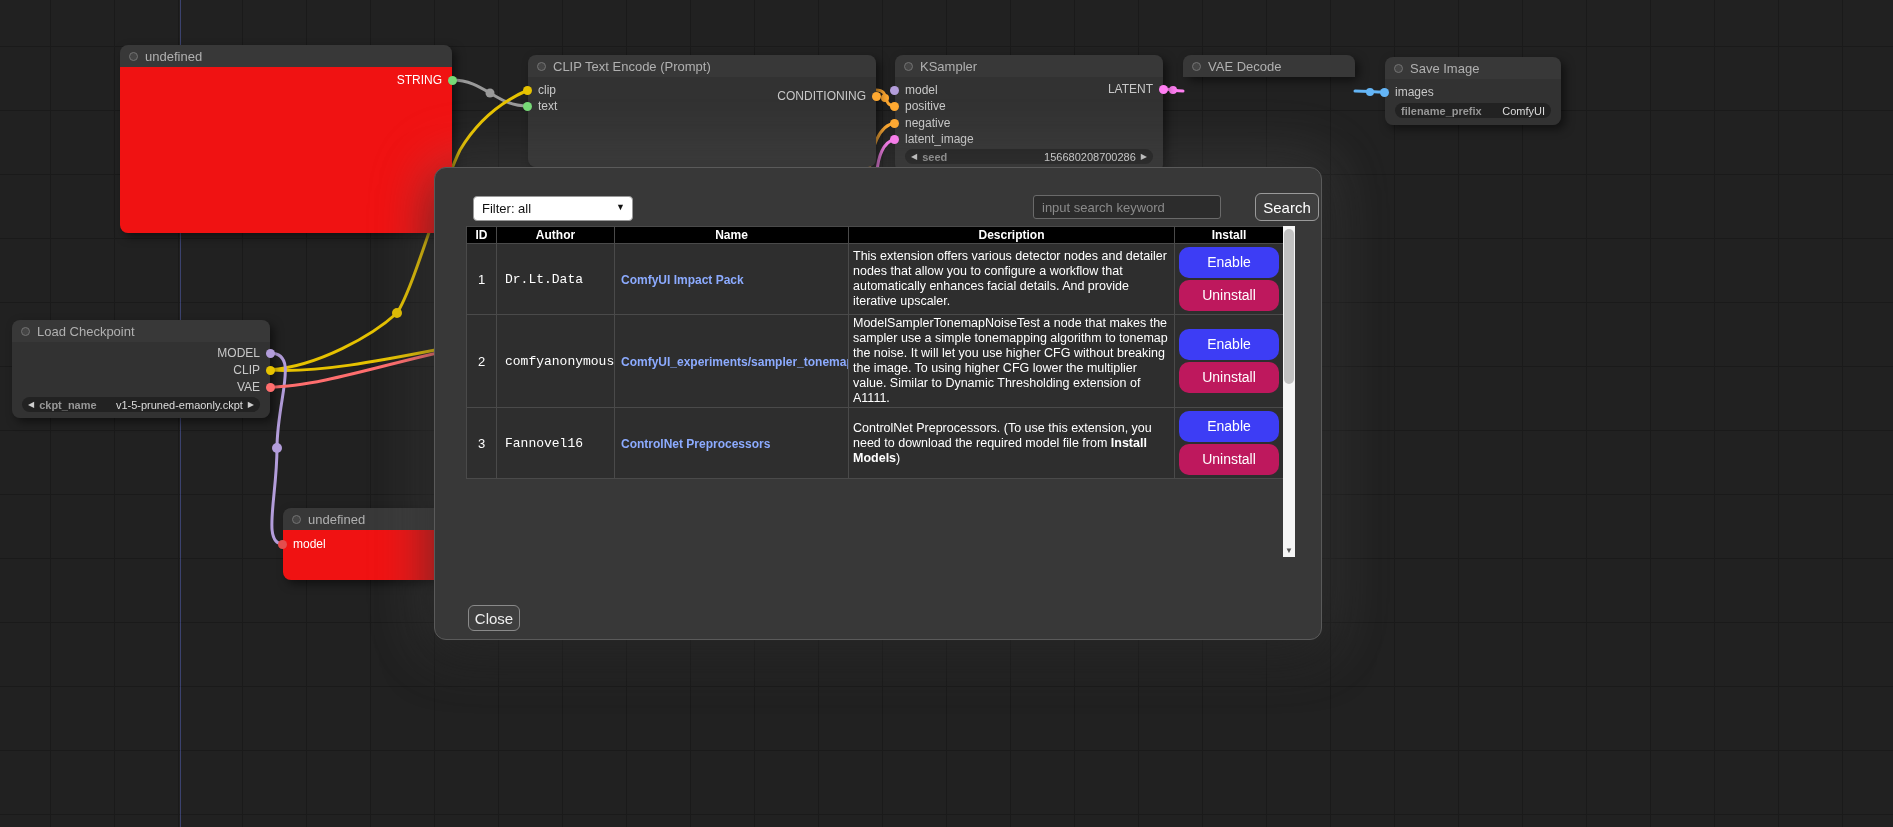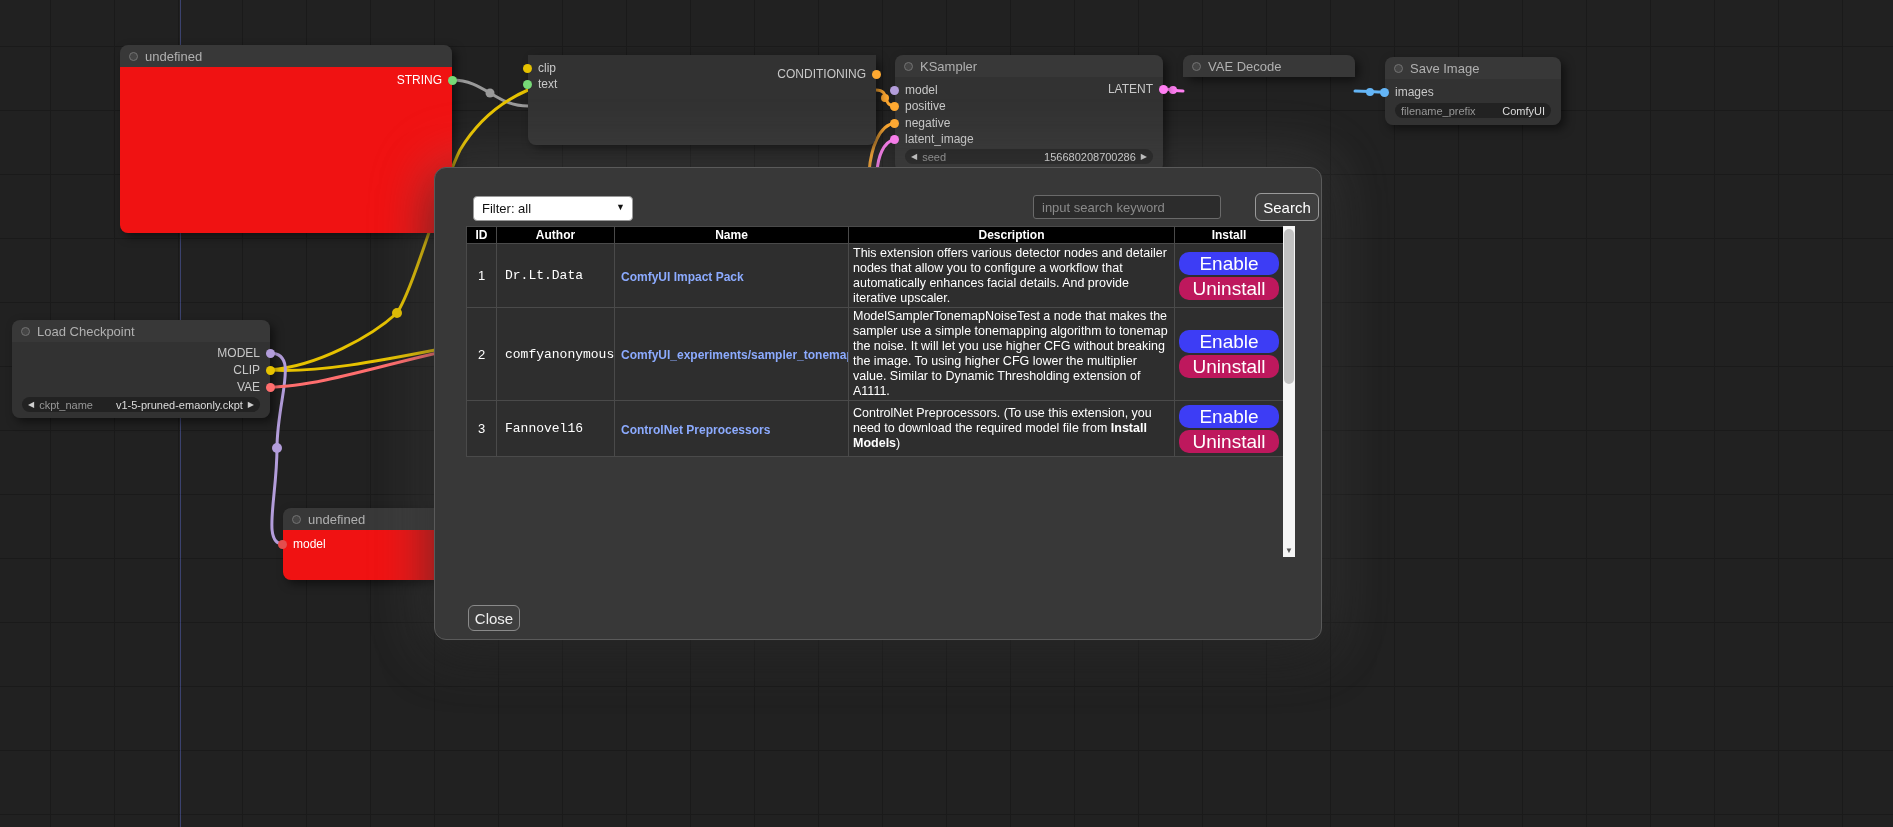--- a/index.html
+++ b/index.html
@@ -29,21 +29,21 @@
   .slot.in  { left: 10px; }
   .slot.out { right: 10px; text-align: right; }
   .slot .dot { position: absolute; top: 2.5px; width: 9px; height: 9px; border-radius: 50%; }
   .slot.in  .dot { left: -15px; }
   .slot.out .dot { right: -15px; }
   .slot .on-red { color: #ffffff; }
   .widget { position: absolute; left: 10px; right: 10px; height: 15px;
     background: #222222; border-radius: 8px; display: flex; align-items: center;
     gap: 5px; padding: 0 6px; font-size: 11px; color: #bbb; white-space: nowrap; }
   .widget .warrow { font-size: 8px; color: #cfcfcf; line-height: 15px; }
-  .widget .wlabel { color: #979797; }
+  .widget .wlabel { color: #979797; font-weight: bold; }
   .widget .wvalue { margin-left: auto; color: #dcdcdc; }
 
   
   .dialog { position: absolute; left: 434px; top: 167px; width: 888px; height: 473px;
     z-index: 10; background: #383838; border: 1px solid #5a5a5a; border-radius: 12px;
     box-shadow: 0 0 60px 12px rgba(190,190,190,0.16), 0 14px 50px rgba(0,0,0,0.6); }
   .select-wrap { position: absolute; left: 38px; top: 28px; width: 160px; height: 25px; }
   .filter-select { width: 100%; height: 100%; background: #ffffff; color: #111;
     border: 1px solid #999; border-radius: 4px; font-size: 13px; padding: 0 22px 0 8px;
     appearance: none; -webkit-appearance: none; font-family: inherit; }
@@ -66,22 +66,22 @@
   .ext-table th { background: #000; color: #fff; font-size: 12px; font-weight: bold;
     height: 17px; padding: 0 2px; text-align: center; }
   .ext-table td { background: #2e2e2e; color: #fff; vertical-align: middle; }
   .c-id { text-align: center; font-size: 13px; }
   .c-author { font-size: 13px; padding-left: 8px; font-family: Liberation Mono, monospace; }
   .c-name { padding: 0 4px 0 6px; overflow: hidden; }
   .ext-link { color: #8cabff; font-weight: bold; font-size: 12px; cursor: pointer;
     white-space: nowrap; }
   .c-desc { font-size: 12.5px; line-height: 15px; padding: 1px 4px; }
   .c-install { text-align: center; padding: 1px 0; }
-  .btn-enable, .btn-uninstall { display: block; width: 100px; height: 23px;
-    margin: 2px auto; border: none; border-radius: 10px; color: #fff; font-size: 19px;
+  .btn-enable, .btn-uninstall { display: block; width: 100px; height: 31px;
+    margin: 2px auto; border: none; border-radius: 10px; color: #fff; font-size: 14px;
     font-family: inherit; cursor: pointer; line-height: 21px; }
   .btn-enable { background: #3d3df5; }
   .btn-uninstall { background: #be185d; }
 
   .fake-scrollbar { position: absolute; right: 0; top: 0; width: 12px; height: 331px;
     background: #f5f5f5; }
   .sb-thumb { position: absolute; left: 1px; right: 1px; top: 3px; height: 155px;
     background: #c1c1c1; border-radius: 6px; }
   .sb-down { position: absolute; left: 0; bottom: 0; width: 12px; height: 13px;
     text-align: center; font-size: 8px; line-height: 13px; color: #555;
@@ -120,20 +120,24 @@
       </div>
       <div class="node-body red" style="height:166px;">
         <div class="slot out" style="top:6px;">
           <span class="on-red">STRING</span>
           <span class="dot" style="background:#77d977;"></span>
         </div>
       </div>
     </div>
 
     <div class="node" style="left:528px;top:55px;width:348px;">
+      <div class="node-header">
+        <span class="node-hdot"></span>
+        <span>CLIP Text Encode (Prompt)</span>
+      </div>
       <div class="node-body" style="height:90px;">
         <div class="slot in" style="top:6px;">
           <span class="dot" style="background:#e6c200;"></span>
           <span>clip</span>
         </div>
         <div class="slot in" style="top:22px;">
           <span class="dot" style="background:#77d977;"></span>
           <span>text</span>
         </div>
         <div class="slot out" style="top:12px;margin-left:16px;">

